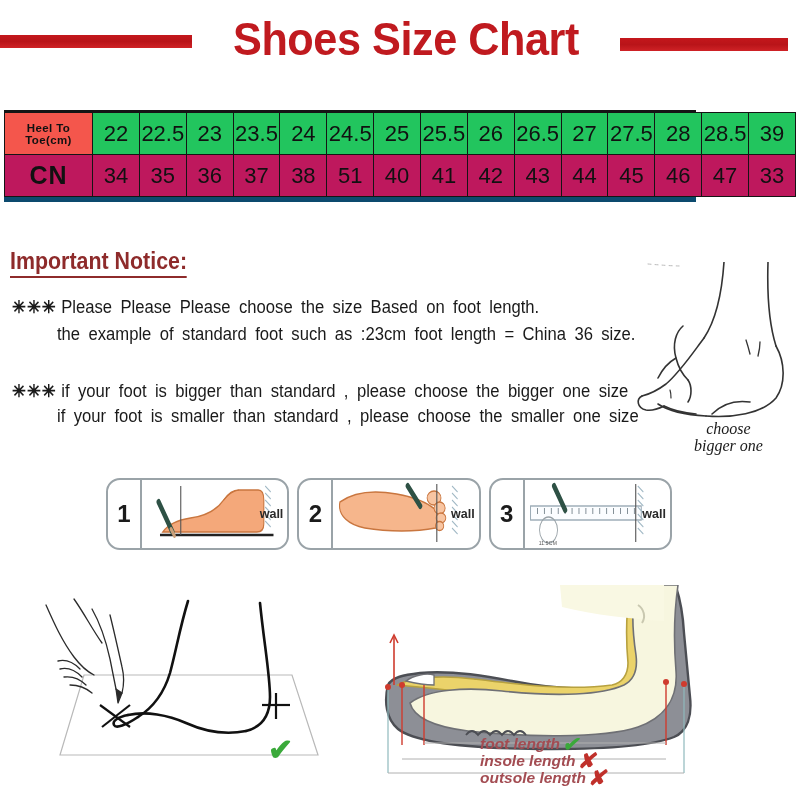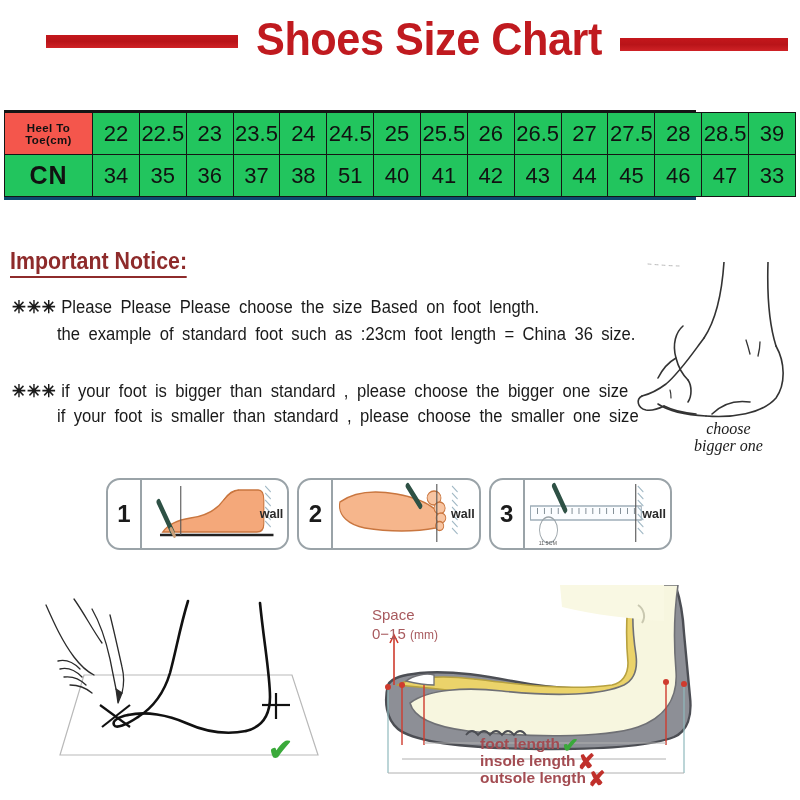--- a/index.html
+++ b/index.html
@@ -8,21 +8,21 @@
     width: 800px; height: 800px;
     background: #ffffff;
     font-family: "Liberation Sans", sans-serif;
     overflow: hidden;
   }
   #page { position: relative; width: 800px; height: 800px; background: #fff; }
 
   
   .title-row {
     position: absolute; left: 0; top: 8px; width: 788px; height: 62px;
-    display: flex; align-items: center; justify-content: flex-end;
+    display: flex; align-items: center; justify-content: space-between;
   }
   .title-bar-left, .title-bar-right {
     height: 13px;
     background: linear-gradient(to bottom,#c4171c 0%,#b91419 50%,#cf2226 100%);
     flex: 0 0 auto;
   }
   .title-bar-left { width: 192px; margin-top: 4px; }
   .title-bar-right { width: 168px; margin-top: 10px; }
   .title-text {
     color: #c01a1f;
@@ -33,21 +33,21 @@
     transform: scaleX(0.92);
     white-space: nowrap;
     padding: 0 3px;
     line-height: 56px;
   }
 
   
   .table-wrap {
     position: absolute; left: 4px; top: 110px; width: 692px;
     border-top: 2px solid #151515;
-    border-bottom: 3px solid #0c4a6e;
+    border-bottom: 5px solid #0c4a6e;
   }
   table.size-table { border-collapse: collapse; width: 792px; table-layout: fixed; }
   table.size-table td {
     border: 1.5px solid #151515;
     text-align: center;
     vertical-align: middle;
     height: 42px;
     font-family: "Liberation Sans", sans-serif;
     color: #111;
   }
@@ -59,21 +59,21 @@
     letter-spacing: 0.4px;
     transform: none;
   }
   td.lbl.cn { font-size: 25px; font-weight: 700; letter-spacing: 1px; }
   td.cm {
     background: #22c55e;
     font-size: 22px;
     font-weight: 500;
   }
   td.cn {
-    background: #22c55e;
+    background: #be185d;
     font-size: 22px;
     font-weight: 500;
     color: #102a33;
     margin-left: 24px;
   }
 
   
   .notice-title {
     position: absolute; left: 10px; top: 248px;
     font-size: 23px; font-weight: 600; color: #8e2b2b;
@@ -146,24 +146,25 @@
   
   .shoe-art { position: absolute; left: 362px; top: 585px; width: 438px; height: 212px; }
   .space-label {
     position: absolute; left: 372px; top: 605px;
     font-size: 15px; color: #a85a5e; line-height: 19px;
     font-family: "Liberation Sans", sans-serif; white-space: nowrap;
   }
   .space-label .mmtxt { font-size: 12px; }
   .len-lines { position: absolute; left: 480px; top: 735px; width: 250px; }
   .len-row {
-    display: flex; align-items: flex-end; justify-content: flex-start;
+    display: flex; align-items: center; justify-content: flex-start;
     font-size: 15.5px; font-weight: 700; color: #a34c52;
     font-family: "Liberation Sans", sans-serif; line-height: 17px;
     white-space: nowrap;
+    font-style: italic;
   }
   .mk-ok { color: #3aa93a; font-size: 20px; margin-left: 2px; line-height: 14px; }
   .mk-no { color: #c0302b; font-size: 21px; margin-left: 2px; font-weight: 800; line-height: 14px; }
 </style>
 </head>
 <body>
 
 <div id="page">
 
   <div class="title-row">
@@ -454,27 +455,20 @@
       </g>
 
       <g stroke="#b0b0b0" stroke-width="1">
         <line x1="62" y1="158" x2="304" y2="158"></line>
         <line x1="40" y1="174" x2="304" y2="174"></line>
         <line x1="26" y1="188" x2="322" y2="188"></line>
       </g>
     </svg>
   </div>
 
-  <div class="space-label">
-    <div>Space</div>
-    <div>
-      <span>0−15</span>
-      <span class="mmtxt">(mm)</span>
-    </div>
-  </div>
 
   <div class="len-lines">
     <div class="len-row">
       <span>foot length</span>
       <span class="mk-ok">✔</span>
     </div>
     <div class="len-row">
       <span>insole length</span>
       <span class="mk-no">✘</span>
     </div>

